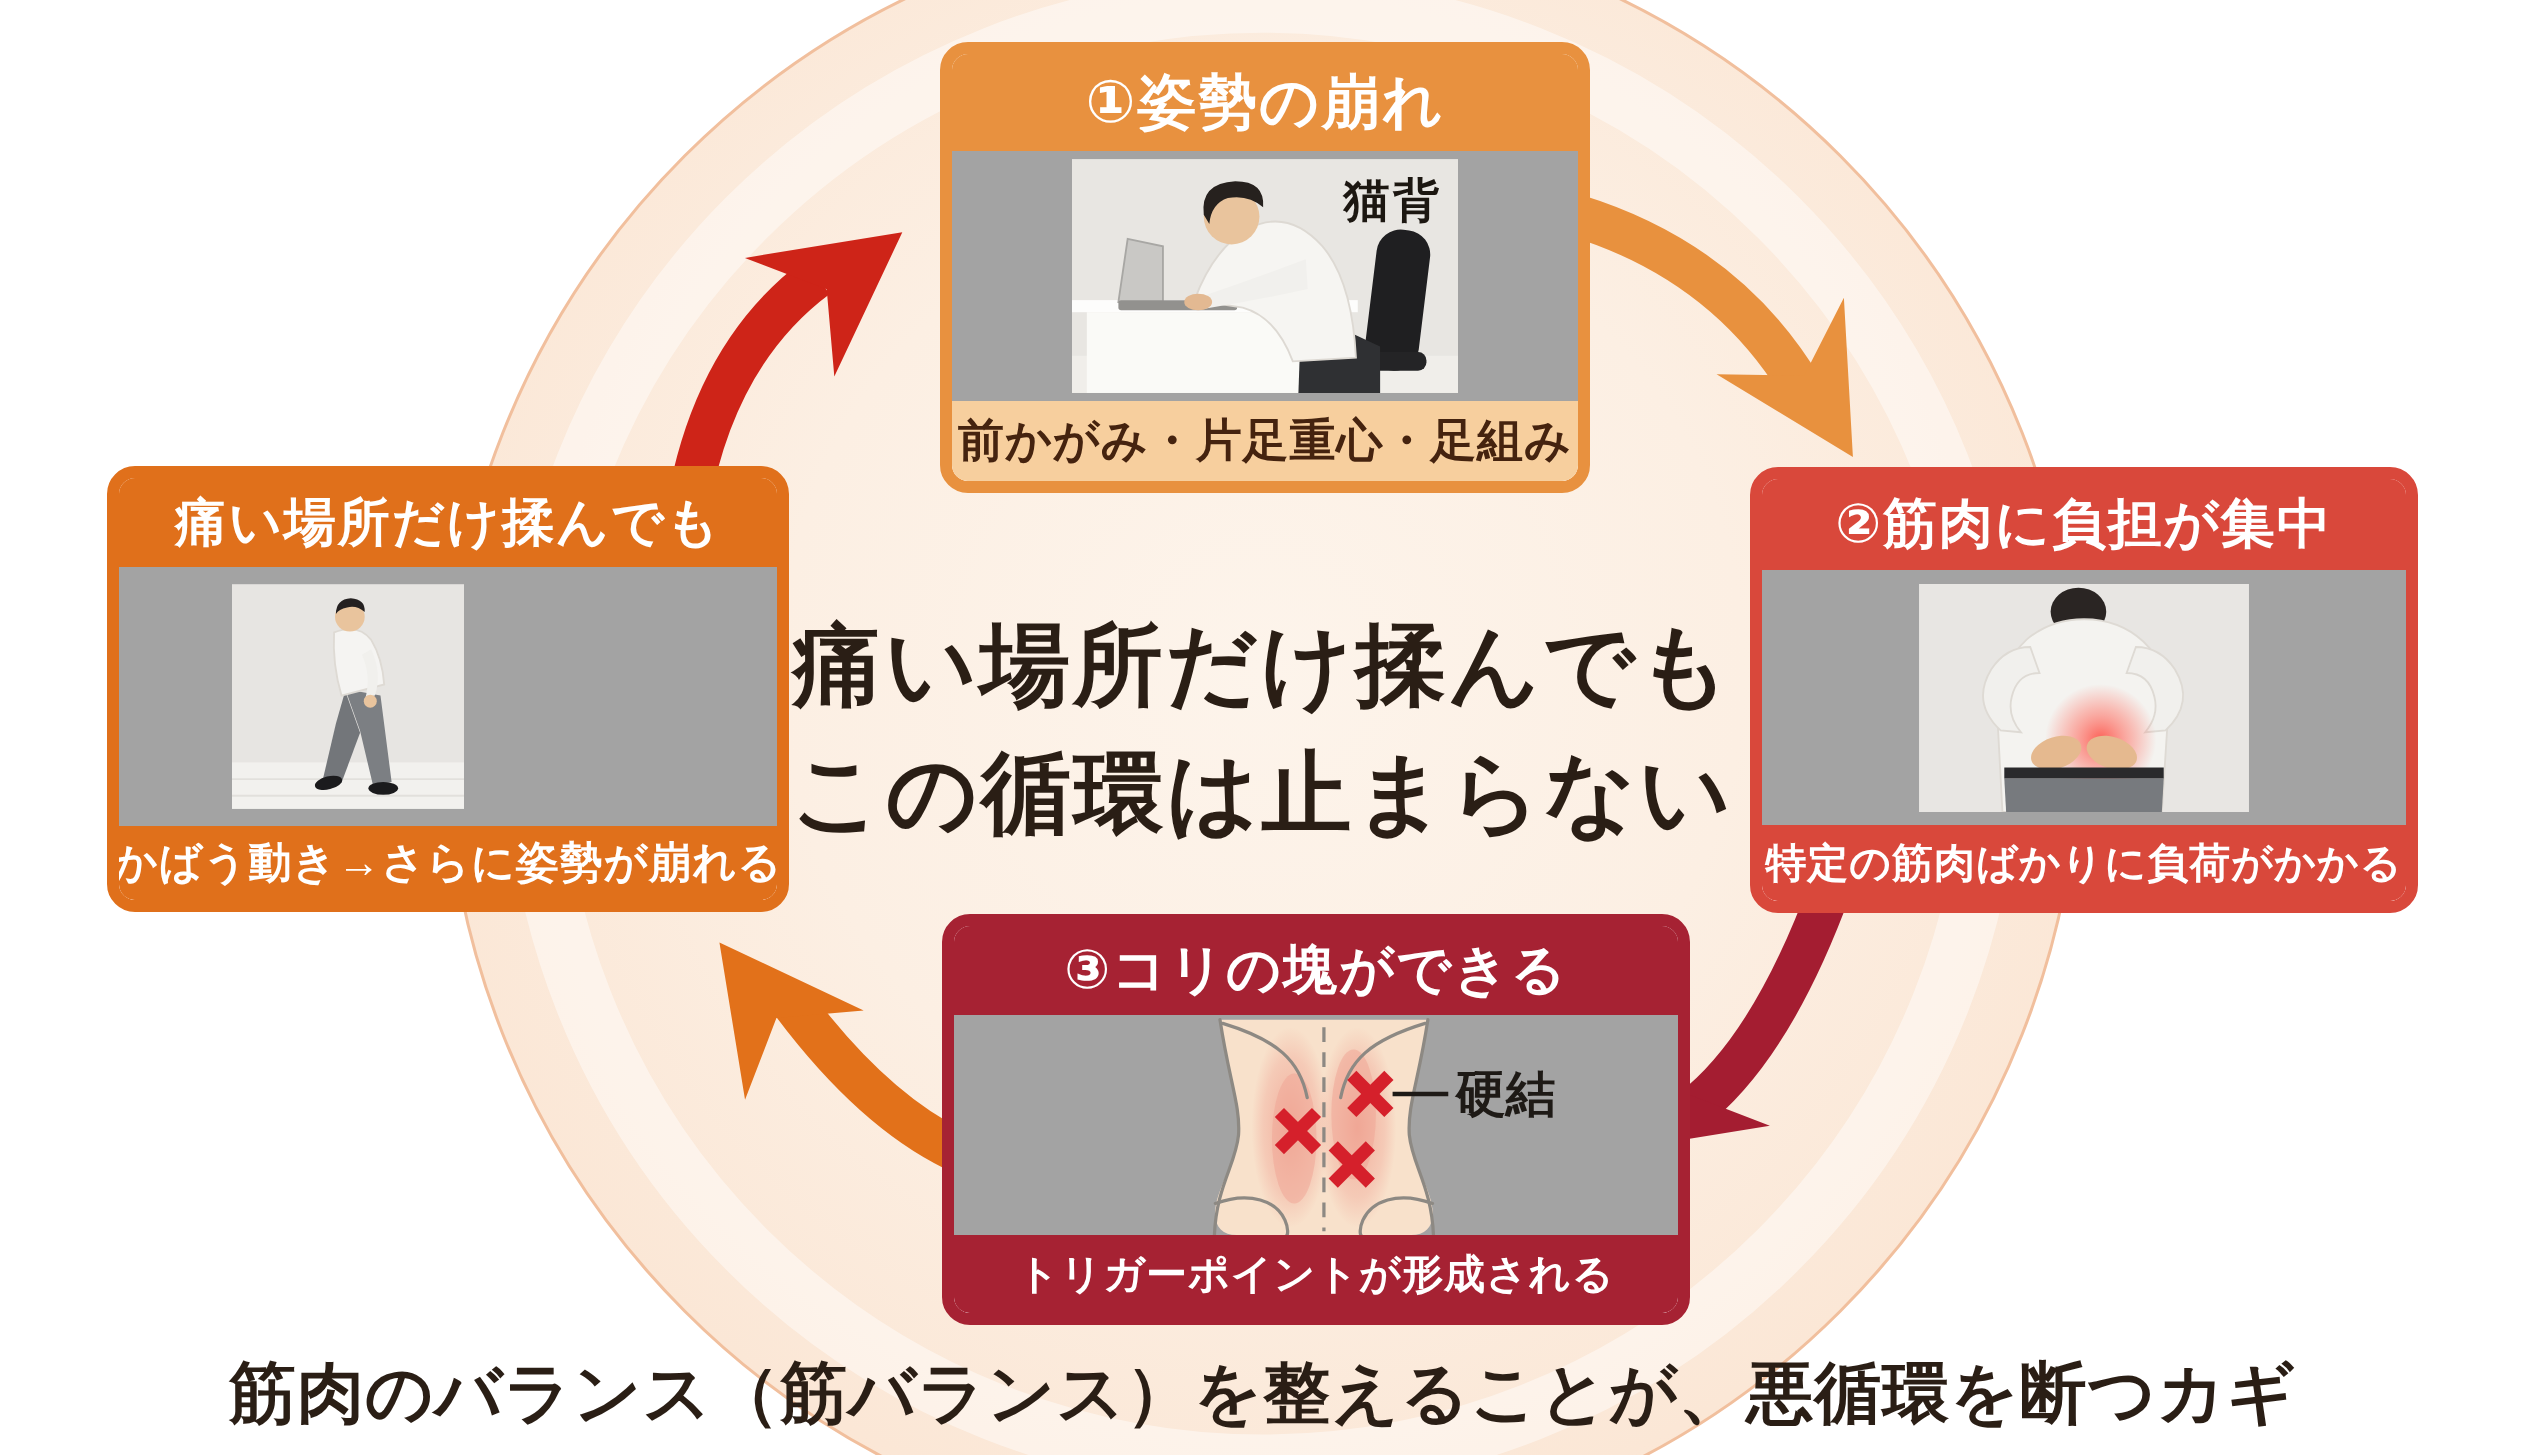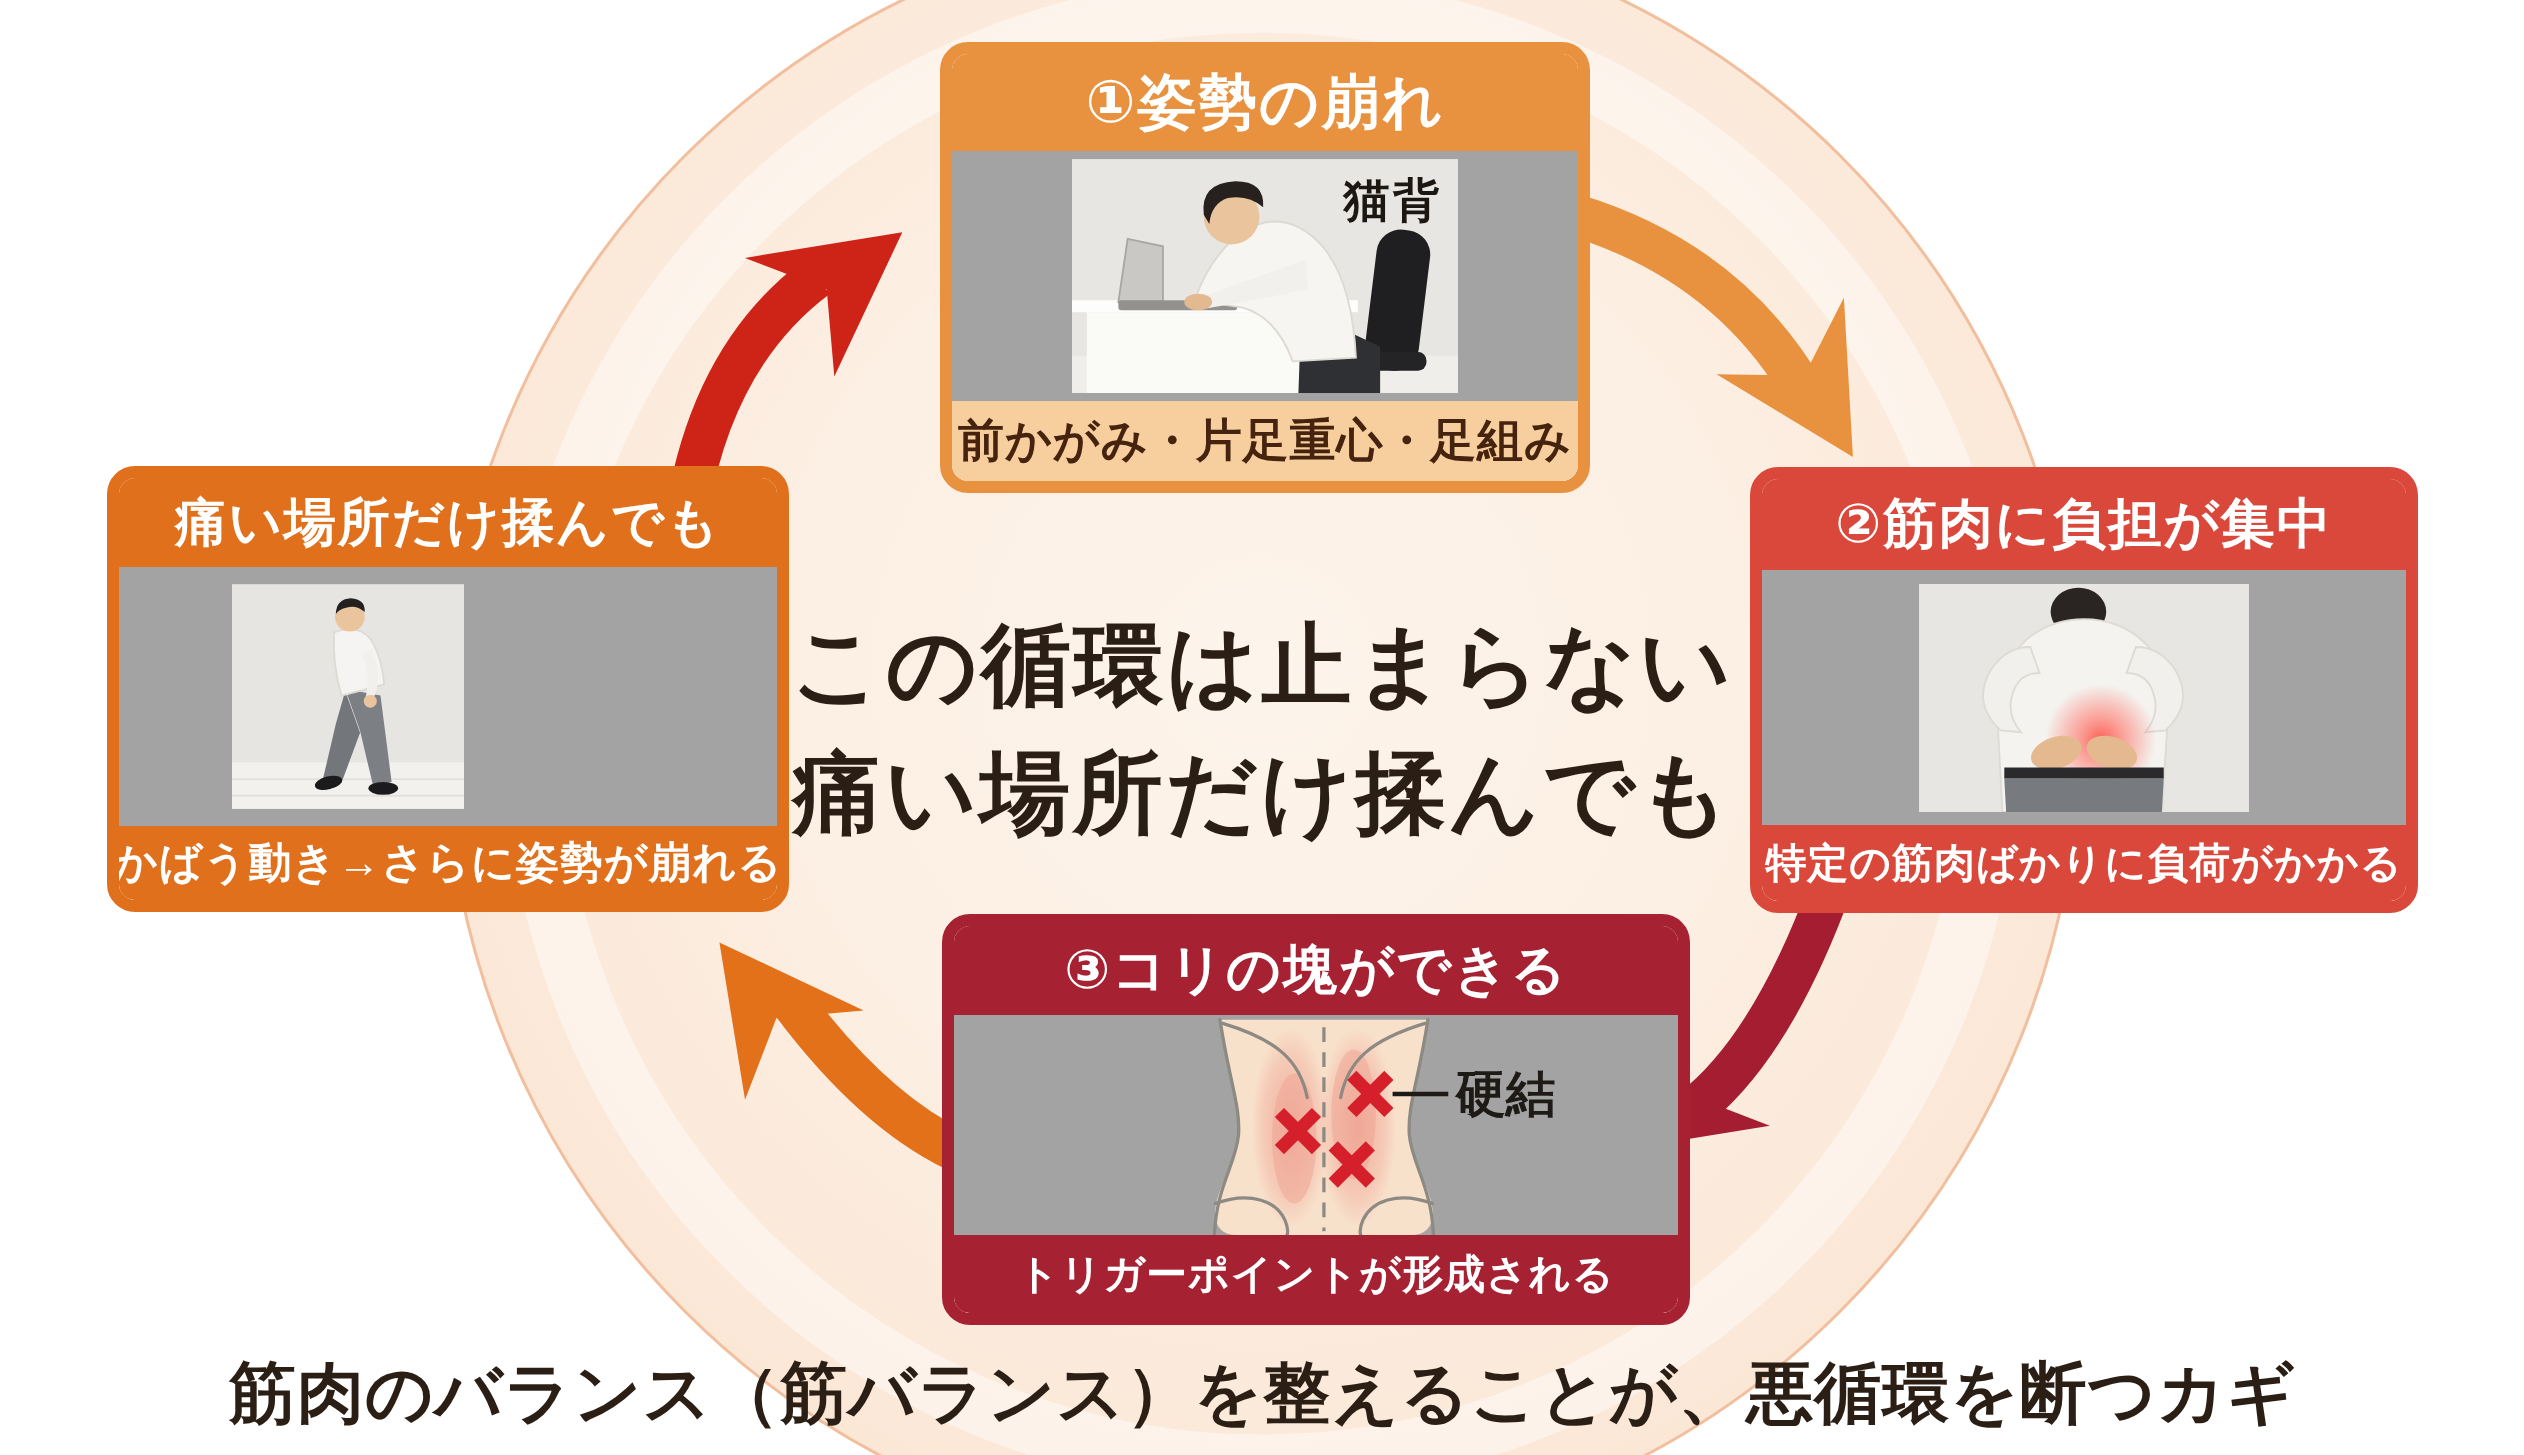--- a/index.html
+++ b/index.html
@@ -243,20 +243,20 @@
             <circle cx="127" cy="35" r="16" fill="#E9C49D"></circle>
             <path d="M112,32 Q112,16 128,15 Q144,16 143,30 Q134,22 124,25 Q115,27 112,32 Z" fill="#242020"></path>
           </g>
         </svg>
       </div>
     </div>
     <footer class="box-caption">かばう動き→さらに姿勢が崩れる</footer>
   </section>
 
   <div class="center-text">
+    <div>痛い場所だけ揉んでも</div>
     <div>この循環は止まらない</div>
-    <div>痛い場所だけ揉んでも</div>
   </div>
 
   <div class="footer-text">筋肉のバランス（筋バランス）を整えることが、悪循環を断つカギ</div>
 
 </div>
 
 
 </body></html>

